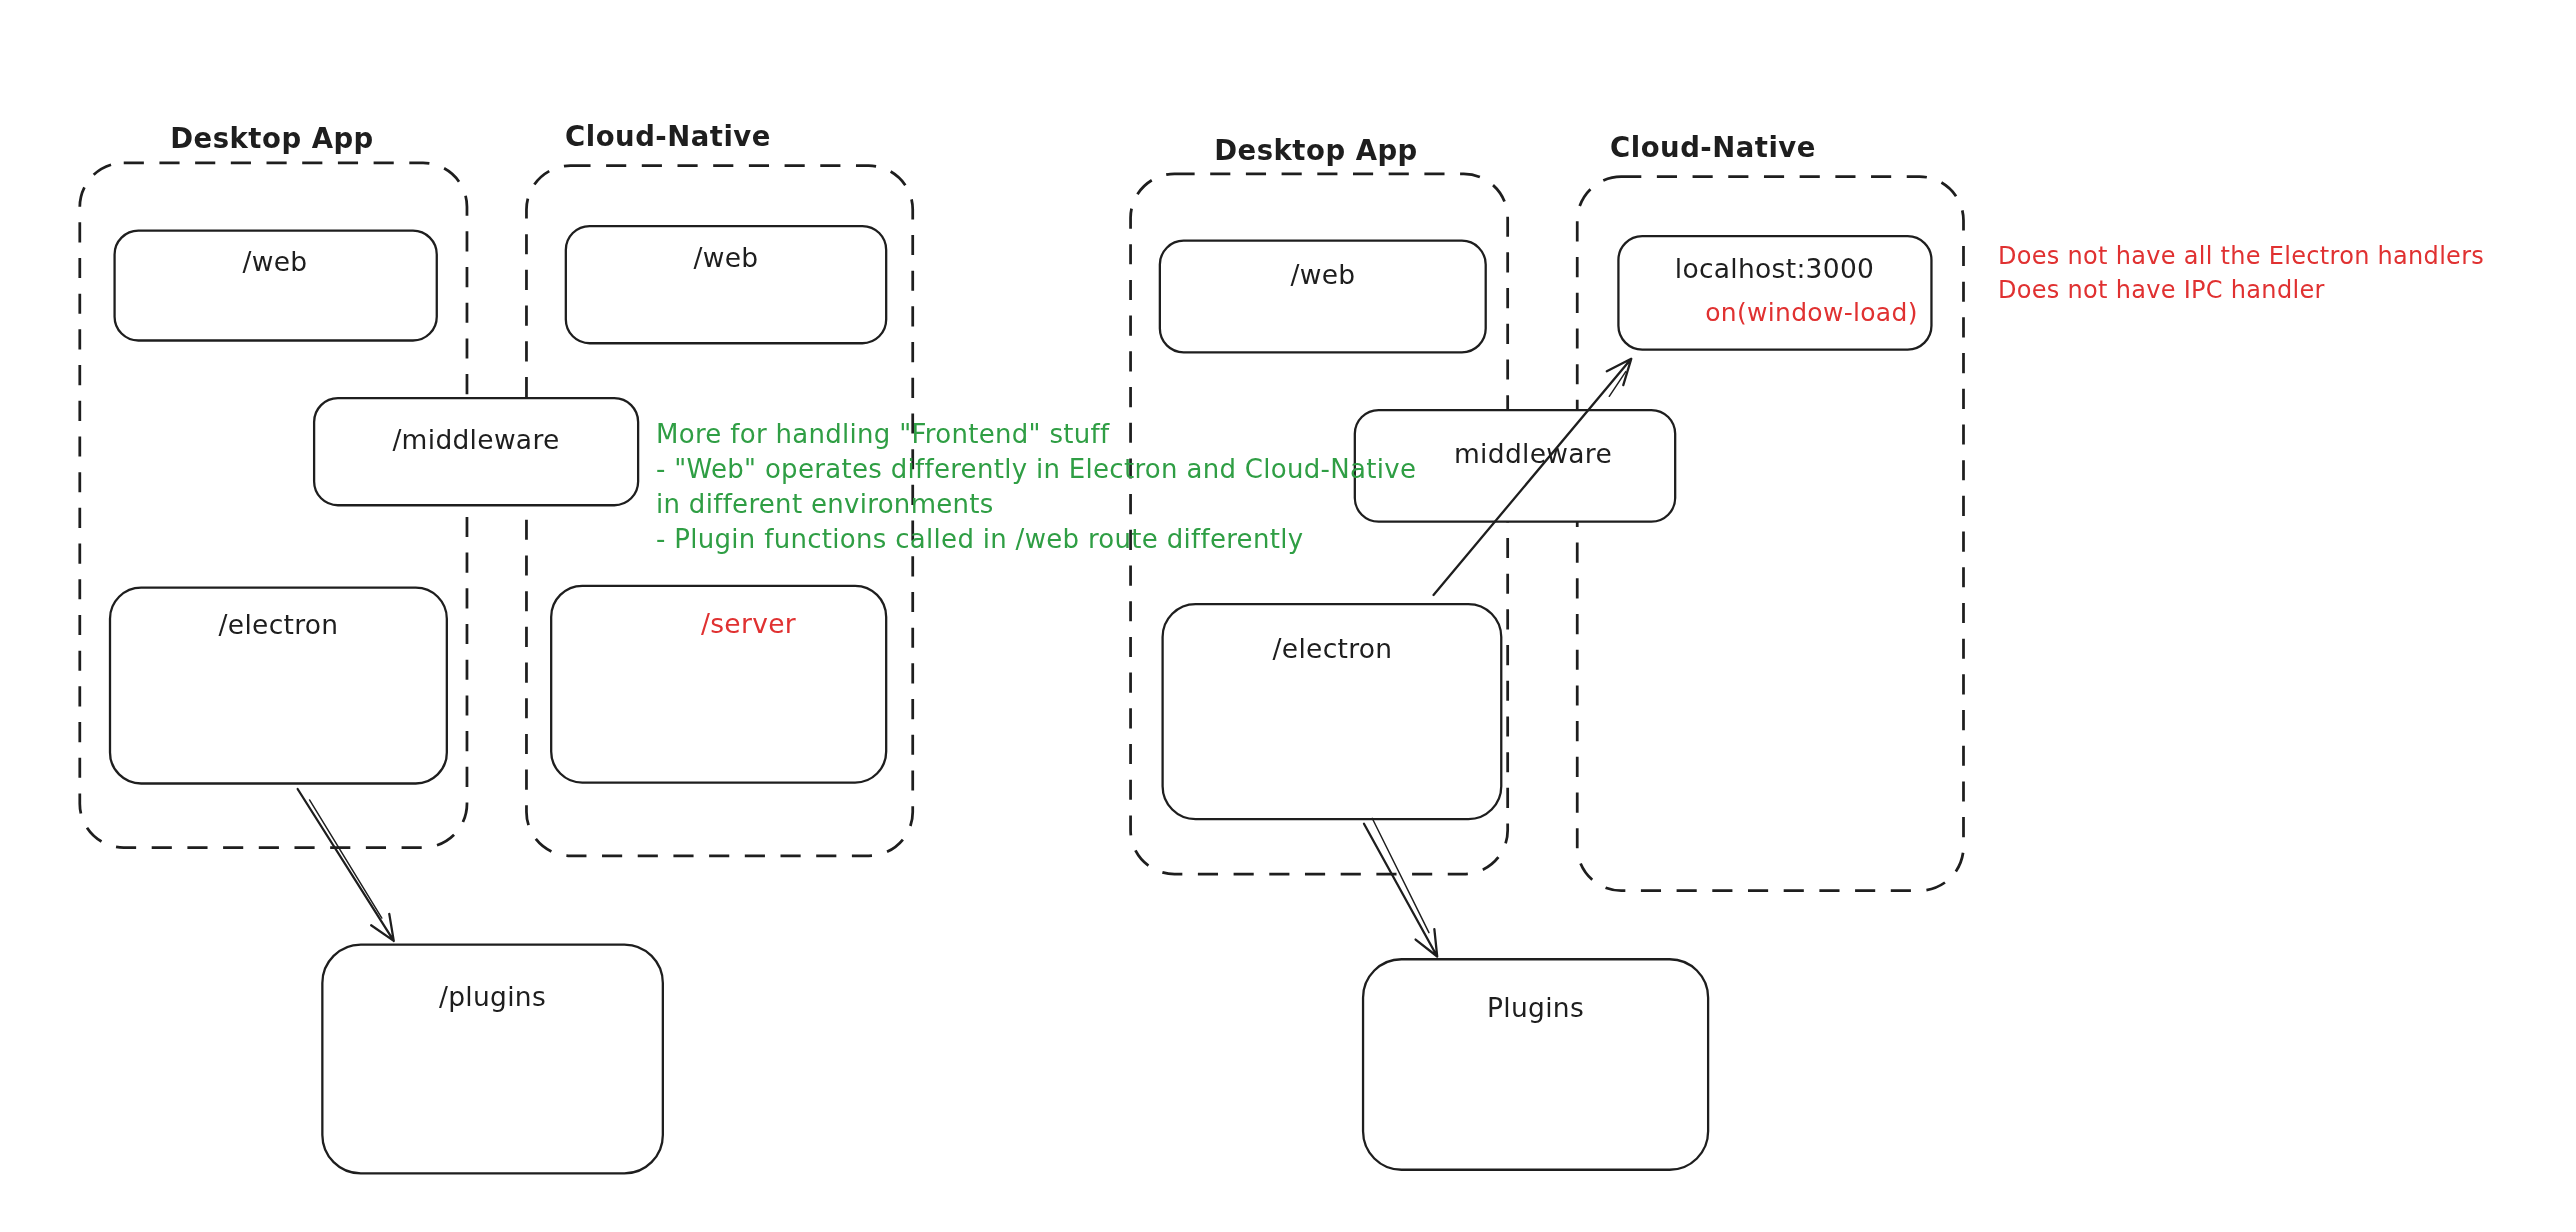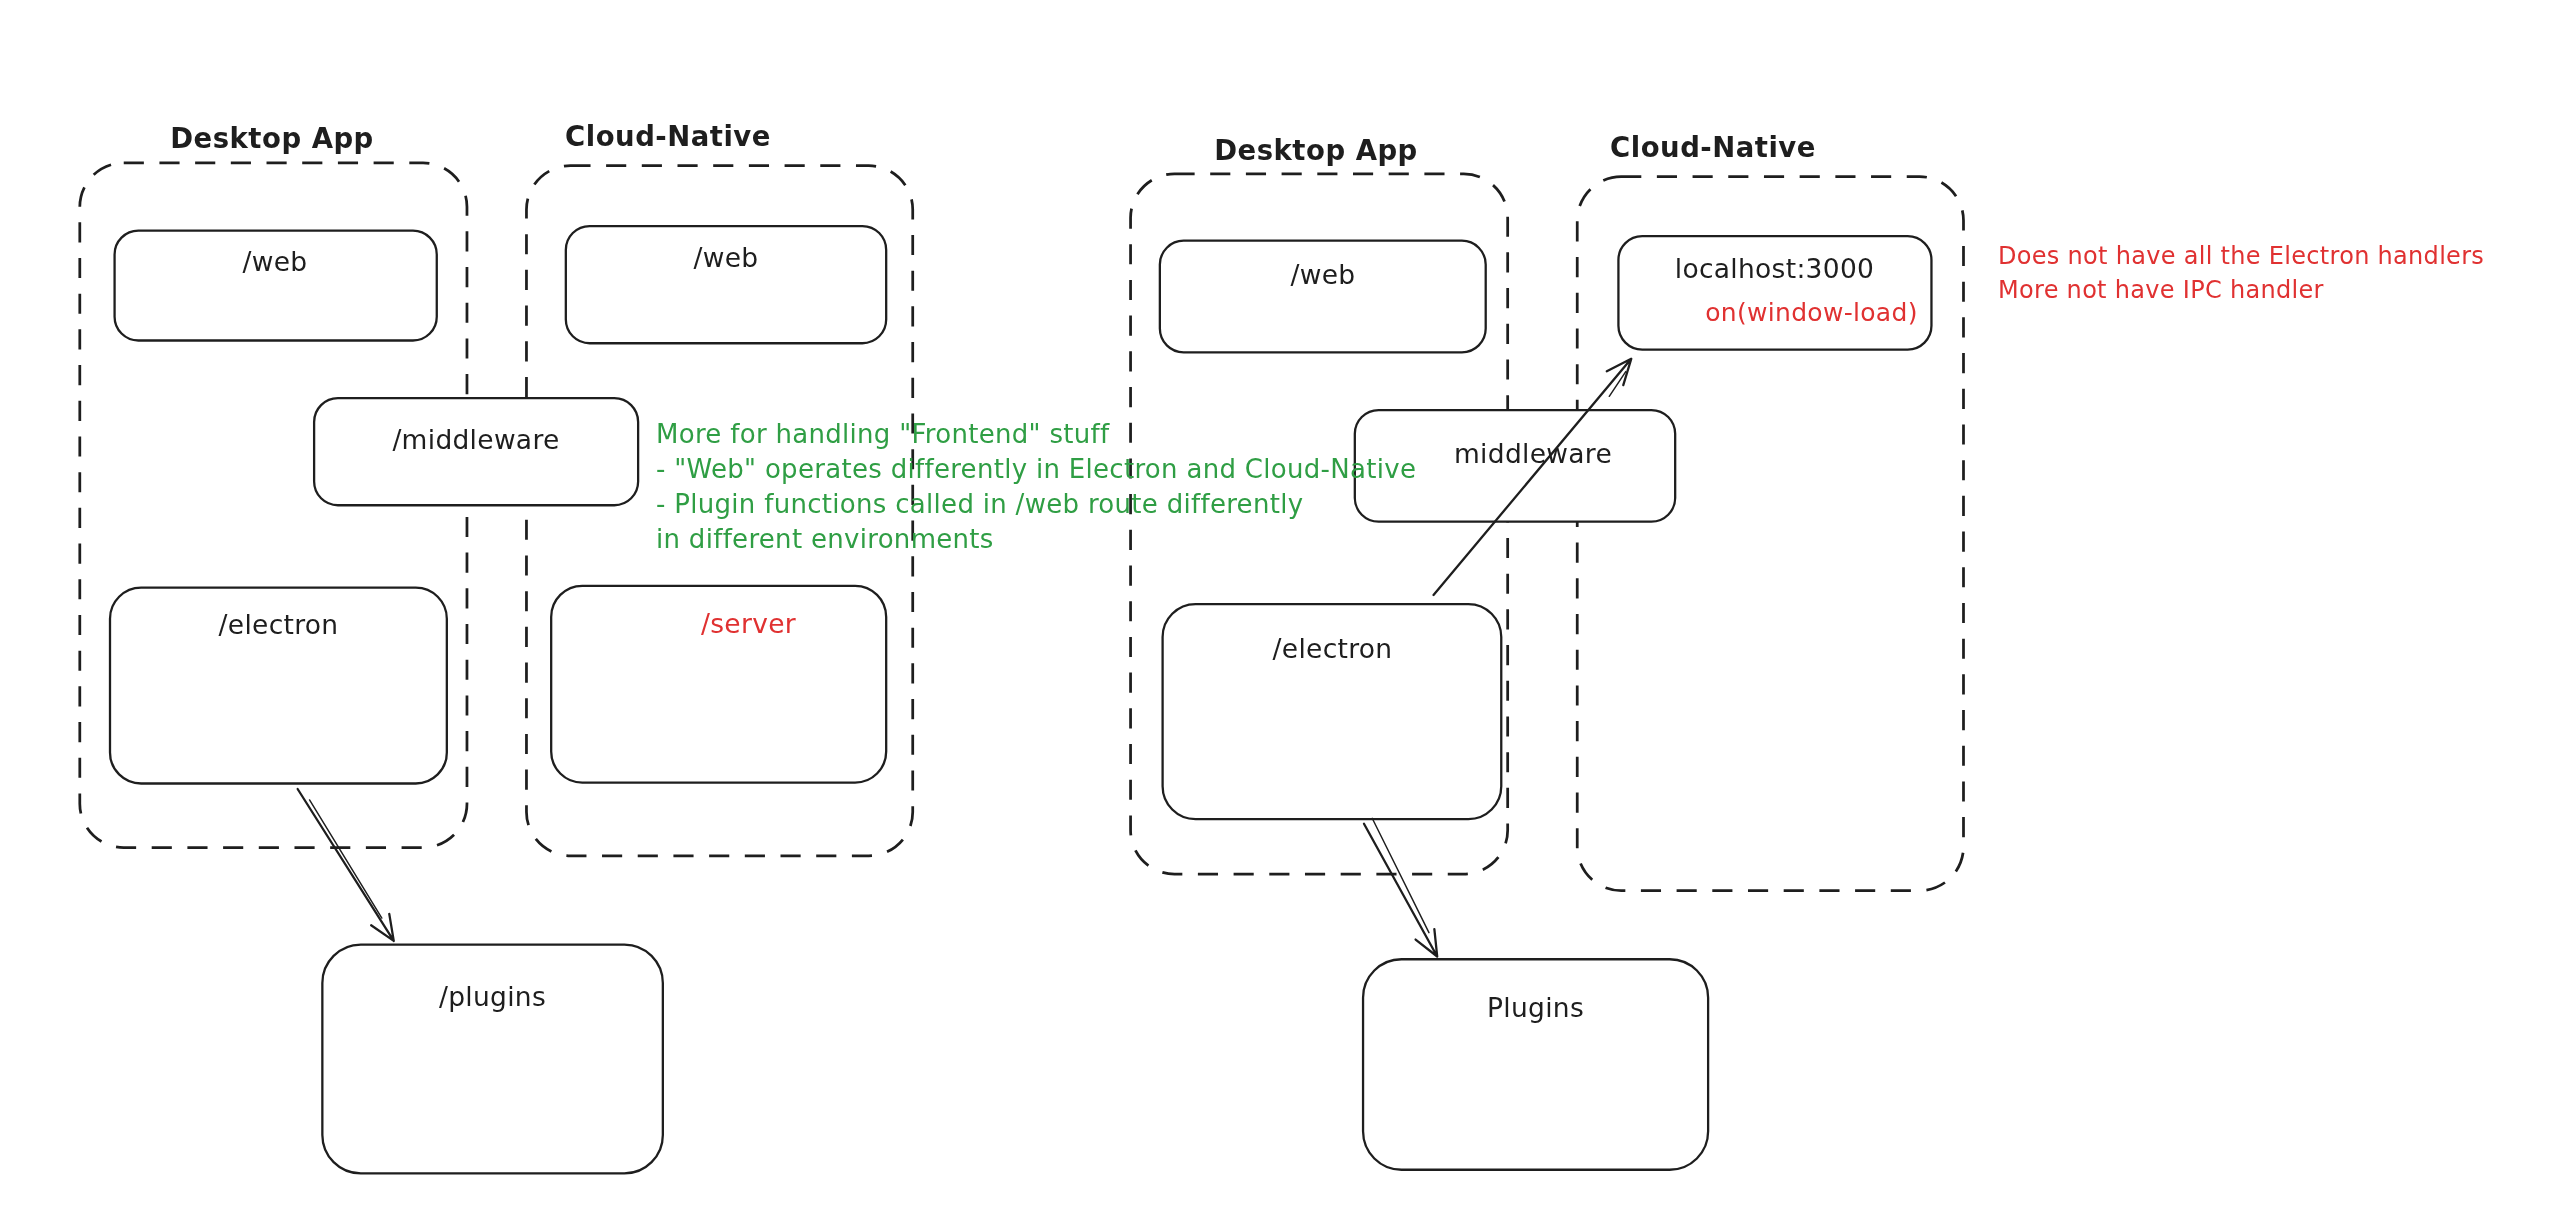--- a/index.html
+++ b/index.html
@@ -115,23 +115,23 @@
   <div class="lbl" style="left:1160px;top:259px;width:326px">/web</div>
   <div class="lbl" style="left:1618px;top:253px;width:313px">localhost:3000</div>
   <div class="lbl red-text ev" style="left:1688px;top:298px;width:247px">on(window-load)</div>
   <div class="lbl" style="left:1355px;top:438px;width:356px">middleware</div>
   <div class="lbl" style="left:1163px;top:633px;width:339px">/electron</div>
   <div class="lbl" style="left:1363px;top:992px;width:345px">Plugins</div>
 
   <div class="note note-green" style="left:656px;top:417px">
     <div>More for handling "Frontend" stuff</div>
     <div>- "Web" operates differently in Electron and Cloud-Native</div>
+    <div>in different environments</div>
     <div>- Plugin functions called in /web route differently</div>
-    <div>in different environments</div>
   </div>
 
   <div class="note note-red" style="left:1998px;top:239px">
     <div>Does not have all the Electron handlers</div>
-    <div>More not have IPC handler</div>
+    <div>Does not have IPC handler</div>
   </div>
 
 </div>
 
 
 </body></html>

